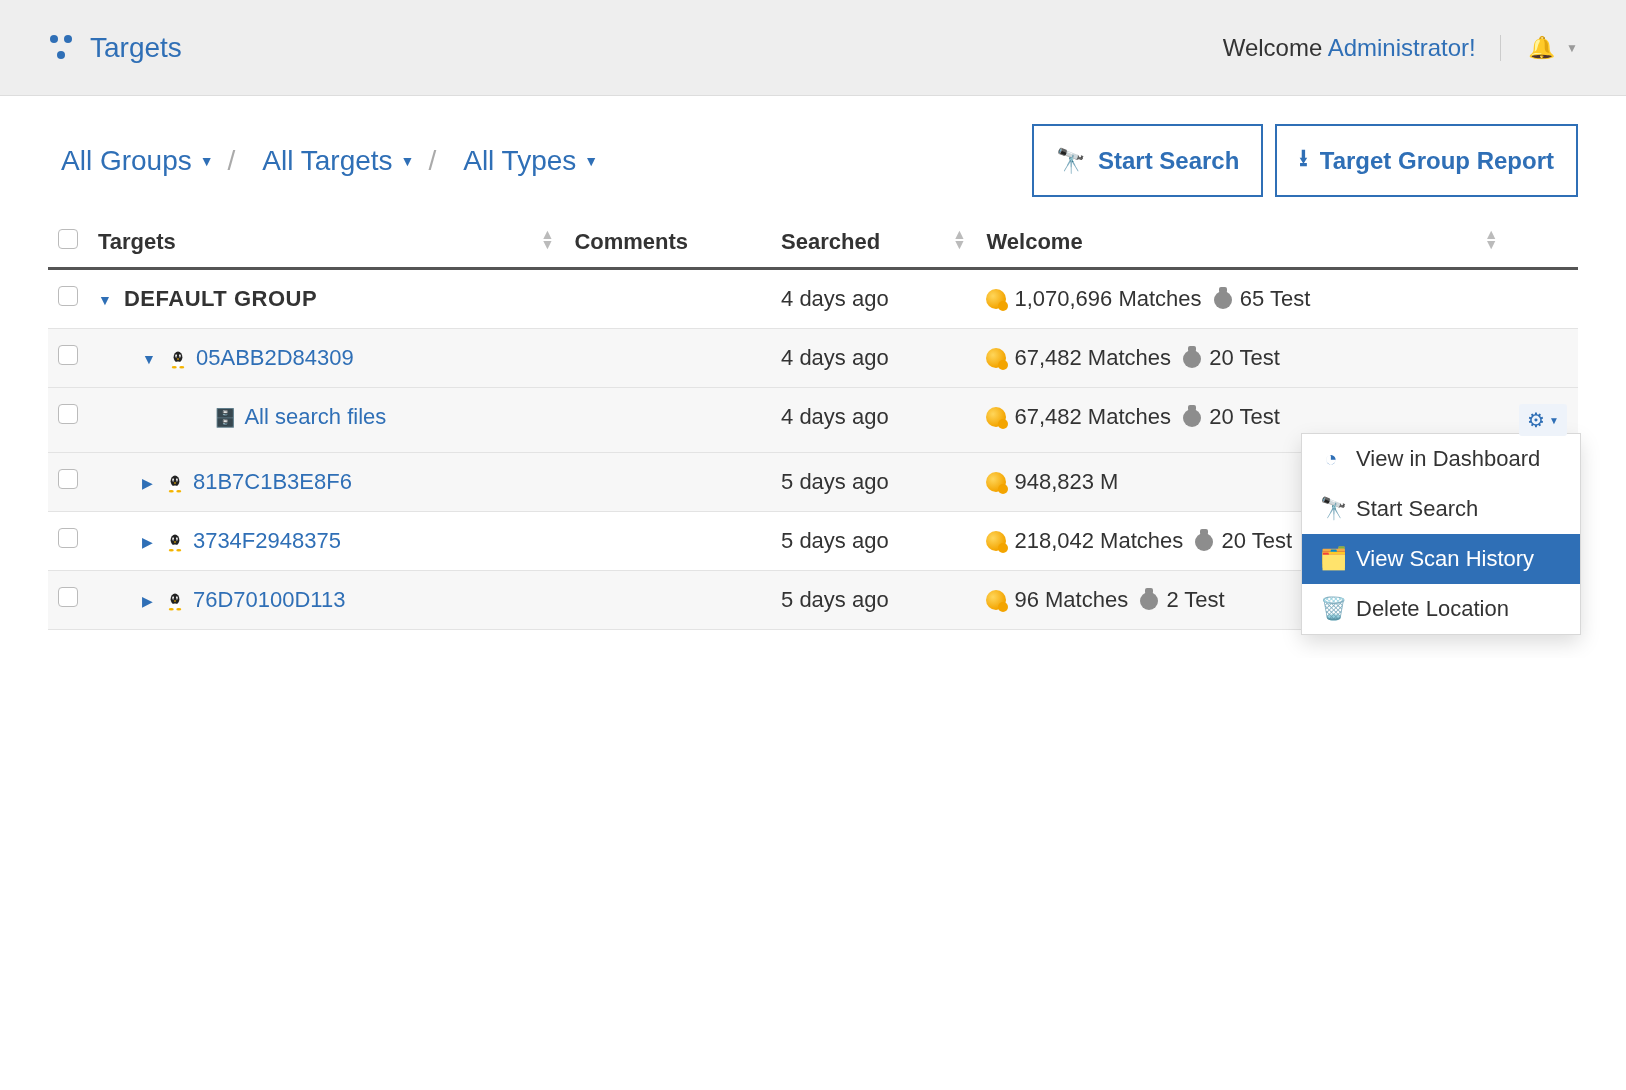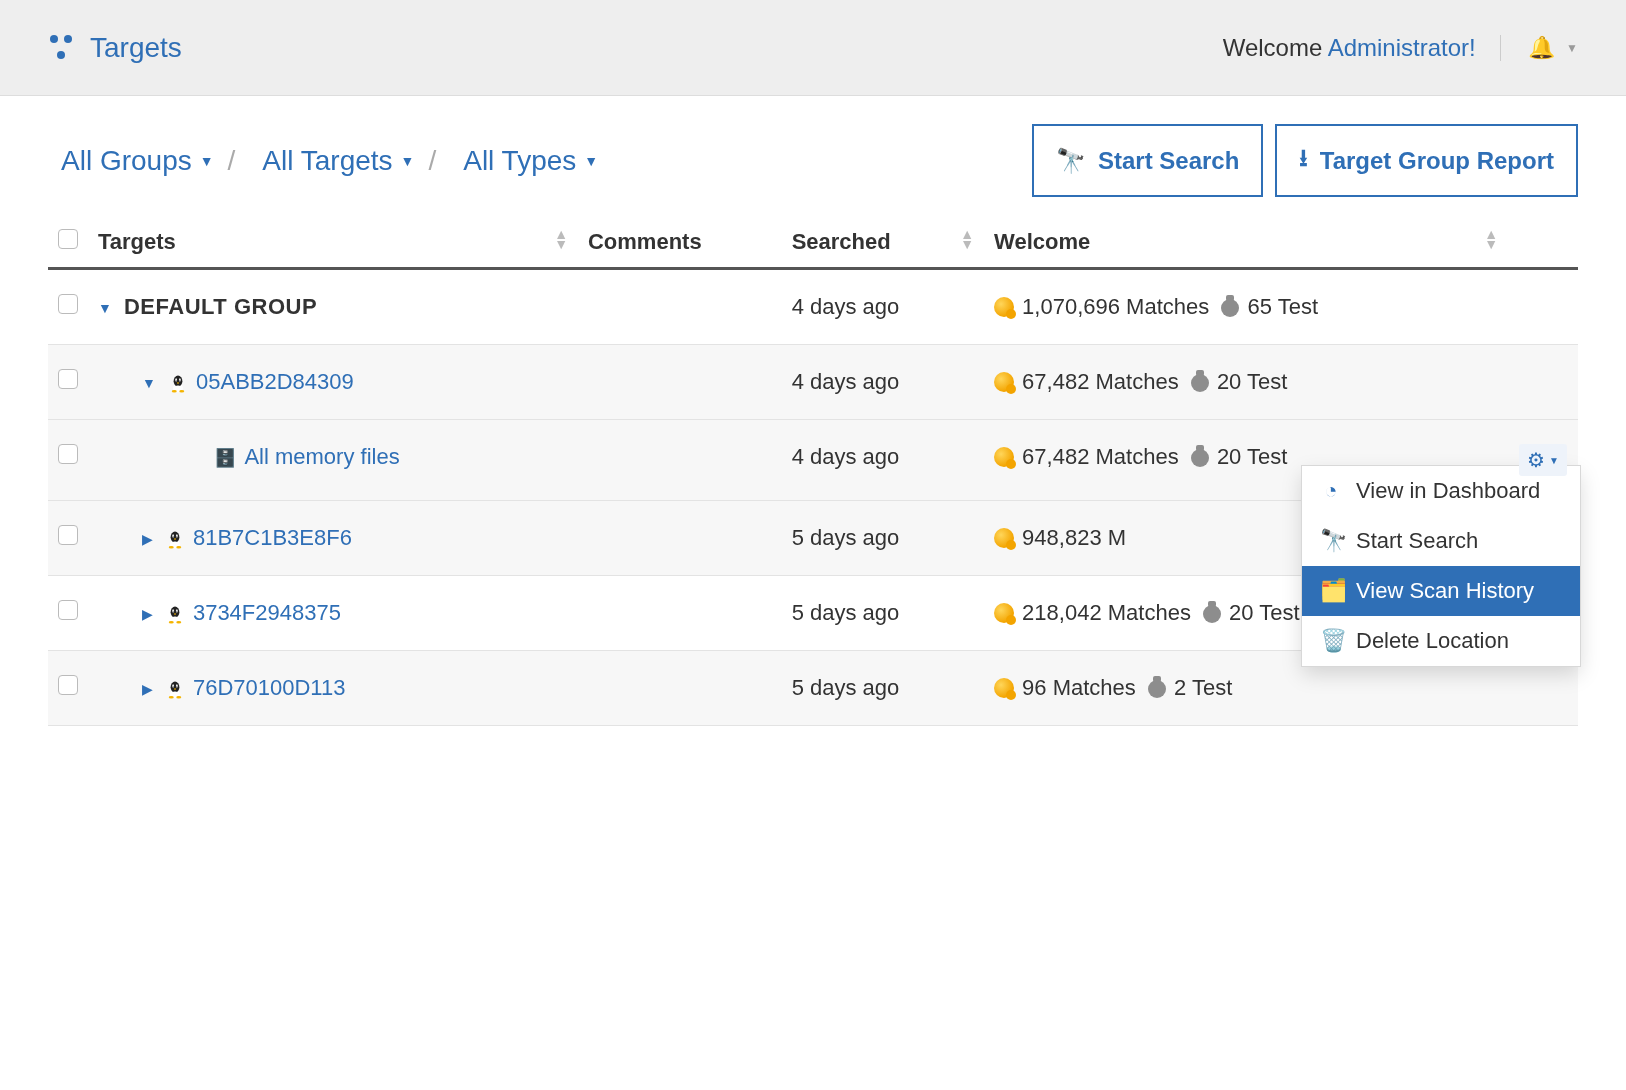--- a/index.html
+++ b/index.html
@@ -27,21 +27,21 @@
 .dropdown-link .dcaret { font-size: 14px; color: #2f6fb6; }
 .action-buttons { display: flex; gap: 12px; }
 .btn-outline { border: 2px solid #2f6fb6; color: #2f6fb6; background: #fff; padding: 14px 22px; font-size: 24px; font-weight: 600; display: inline-flex; align-items: center; gap: 12px; cursor: pointer; }
 
 .table { width: 100%; border-collapse: collapse; }
 .table thead th { text-align: left; font-size: 22px; font-weight: 700; padding: 12px 10px; border-bottom: 3px solid #555; }
 .table thead th .sort { float: right; color: #bbb; font-size: 14px; line-height: 10px; }
 .table thead th.cb { width: 40px; }
 .table tbody tr { border-bottom: 1px solid #e3e3e3; }
 .table tbody tr.alt { background: #f7f7f7; }
-.table td { padding: 24px 10px; font-size: 22px; vertical-align: top; }
+.table td { padding: 16px 10px; font-size: 22px; vertical-align: top; }
 .cb-cell { width: 40px; }
 .chk { width: 20px; height: 20px; border: 1px solid #bbb; border-radius: 4px; background: #fff; display: inline-block; }
 .tri { display: inline-block; color: #2f6fb6; font-size: 14px; margin-right: 6px; cursor: pointer; vertical-align: middle; }
 .tri.collapsed::before { content: "▶"; }
 .tri.expanded::before { content: "▼"; }
 .target-name { color: #2f6fb6; cursor: pointer; }
 .group-name { font-weight: 800; letter-spacing: 0.5px; }
 .indent-1 { padding-left: 44px; }
 .indent-2 { padding-left: 116px; }
 .os-icon { display:inline-block; width:20px; height:20px; vertical-align:middle; margin-right:8px; }
@@ -147,21 +147,21 @@
                   <ellipse cx="20" cy="58" rx="8" ry="4" fill="#f4b400"></ellipse>
                   <ellipse cx="44" cy="58" rx="8" ry="4" fill="#f4b400"></ellipse>
                 </svg></span><span class="target-name">05ABB2D84309</span></span></td>
           <td></td>
           <td>4 days ago</td>
           <td><span class="match-icon"></span><span>67,482 Matches</span> &nbsp;<span class="test-icon"></span><span>20 Test</span></td>
           <td class="gear-cell"></td>
         </tr>
         <tr class="alt">
           <td class="cb-cell"><span class="chk"></span></td>
-          <td><span class="indent-2"><span class="file-icon">🗄️</span><span class="target-name">All memory files</span></span></td>
+          <td><span class="indent-2"><span class="file-icon">🗄️</span><span class="target-name">All search files</span></span></td>
           <td></td>
           <td>4 days ago</td>
           <td><span class="match-icon"></span><span>67,482 Matches</span> &nbsp;<span class="test-icon"></span><span>20 Test</span></td>
           <td class="gear-cell"><span class="gear-btn">⚙<span style="font-size:10px;">▼</span></span><div class="menu">
               <div class="menu-item">
                 <span class="mi-icon" style="color:#2f6fb6;">◔</span>
                 <span>View in Dashboard</span>
               </div>
               <div class="menu-item">
                 <span class="mi-icon" style="color:#2f6fb6;">🔭</span>

